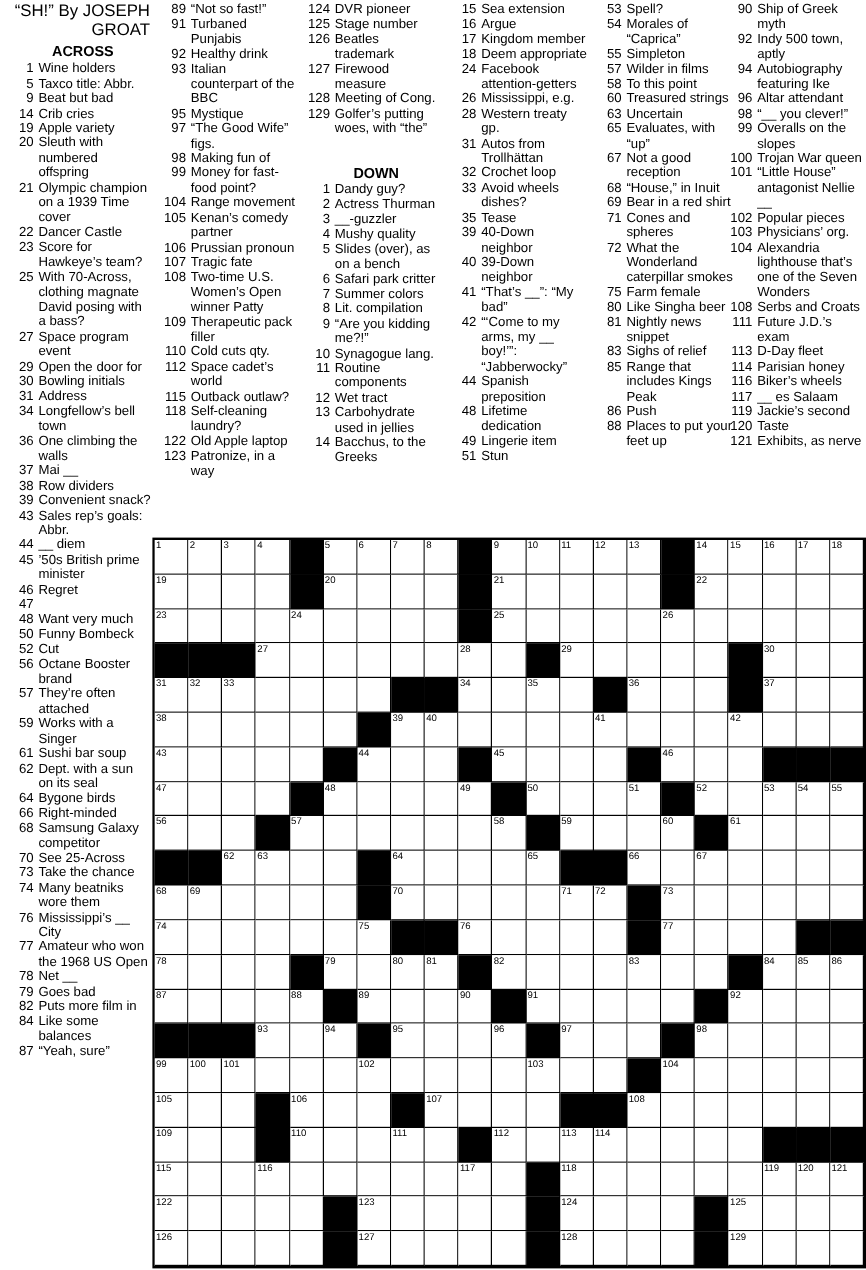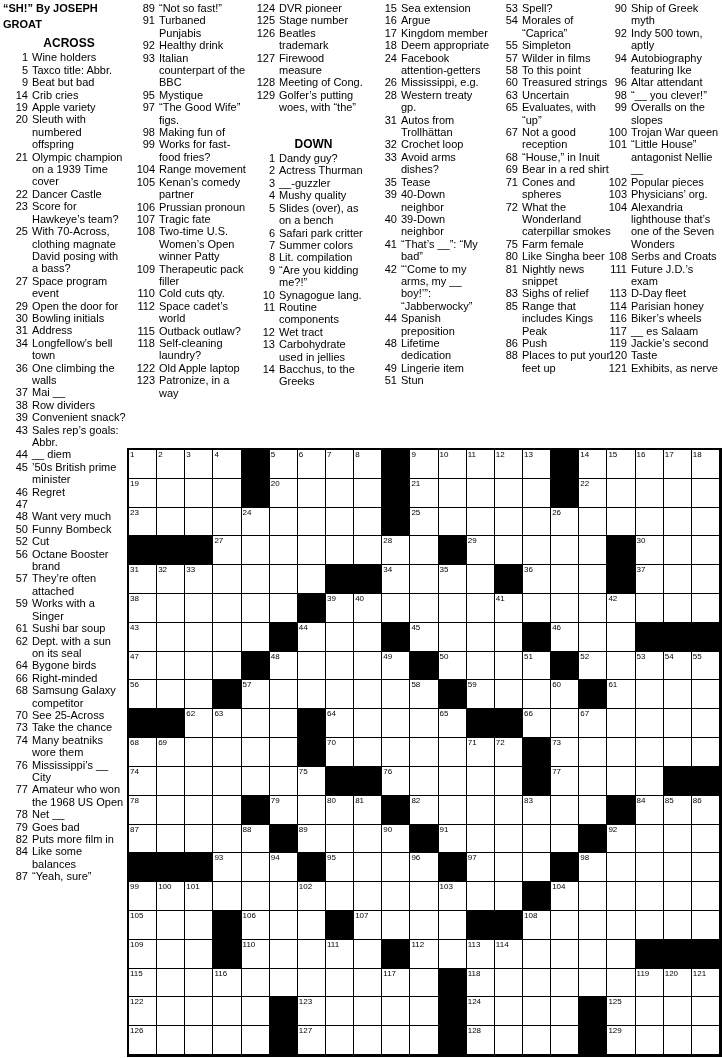--- a/index.html
+++ b/index.html
@@ -1,18 +1,18 @@
 <!DOCTYPE html>
 <html><head>
 <meta charset="utf-8">
 <style>
   html,body{margin:0;padding:0;}
   body{width:722px;height:1058px;background:#ffffff;position:relative;overflow:hidden;
        font-family:"Liberation Sans","DejaVu Sans",sans-serif;color:#000;}
-  .title{position:absolute;left:3px;top:1px;width:122px;font-size:11px;line-height:15.5px;font-weight:bold;}
+  .title{position:absolute;left:3px;top:1px;width:122px;font-size:14px;line-height:15.5px;font-weight:normal;text-align:right;}
   .col{position:absolute;top:2px;font-size:11px;line-height:12.4px;}
   .col1{left:2px;top:37px;width:124px;height:1019px;overflow:hidden;}
   .col2{left:129px;width:117px;height:443px;overflow:hidden;}
   .col3{left:249px;width:119px;height:443px;overflow:hidden;}
   .col4{left:371px;width:119px;height:443px;overflow:hidden;}
   .col5{left:492px;width:119px;height:443px;overflow:hidden;}
   .col6{left:601px;width:121px;height:443px;overflow:hidden;}
   .hdr{font-weight:bold;font-size:12px;text-align:center;margin:0 0 2px 10px;}
   .sect + .sect .hdr{margin-top:24px;}
   .clue{display:flex;}
@@ -239,21 +239,21 @@
         <div class="clue">
           <span class="n">97</span>
           <span class="t">“The Good Wife” figs.</span>
         </div>
         <div class="clue">
           <span class="n">98</span>
           <span class="t">Making fun of</span>
         </div>
         <div class="clue">
           <span class="n">99</span>
-          <span class="t">Works for fast-food fries?</span>
+          <span class="t">Money for fast-food point?</span>
         </div>
         <div class="clue">
           <span class="n">104</span>
           <span class="t">Range movement</span>
         </div>
         <div class="clue">
           <span class="n">105</span>
           <span class="t">Kenan’s comedy partner</span>
         </div>
         <div class="clue">
@@ -418,21 +418,21 @@
         <div class="clue">
           <span class="n">31</span>
           <span class="t">Autos from Trollhättan</span>
         </div>
         <div class="clue">
           <span class="n">32</span>
           <span class="t">Crochet loop</span>
         </div>
         <div class="clue">
           <span class="n">33</span>
-          <span class="t">Avoid arms dishes?</span>
+          <span class="t">Avoid wheels dishes?</span>
         </div>
         <div class="clue">
           <span class="n">35</span>
           <span class="t">Tease</span>
         </div>
         <div class="clue">
           <span class="n">39</span>
           <span class="t">40-Down neighbor</span>
         </div>
         <div class="clue">

